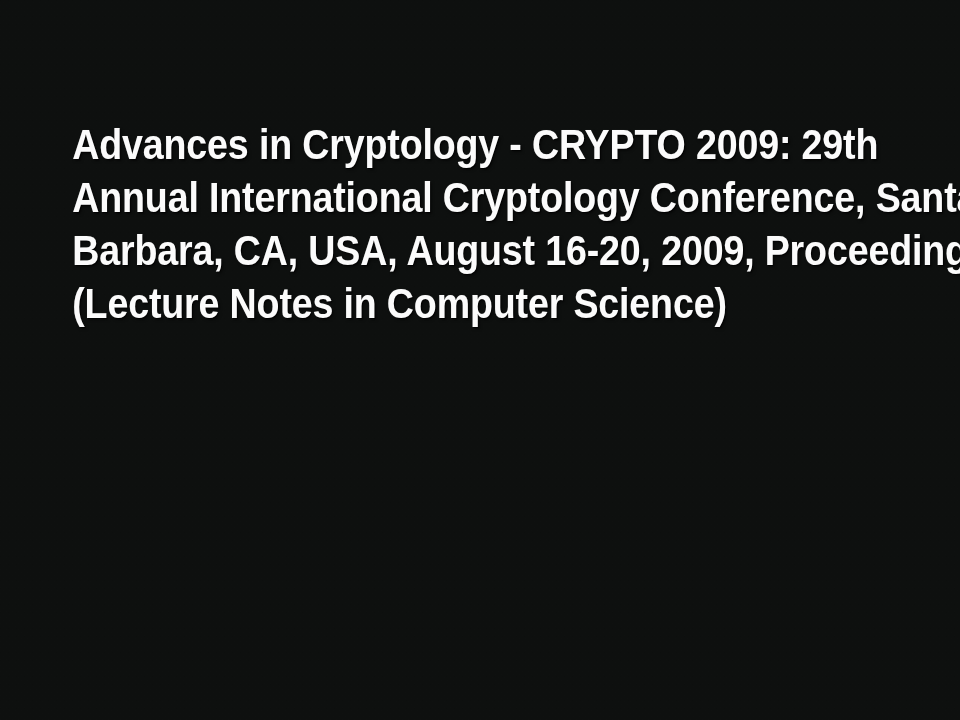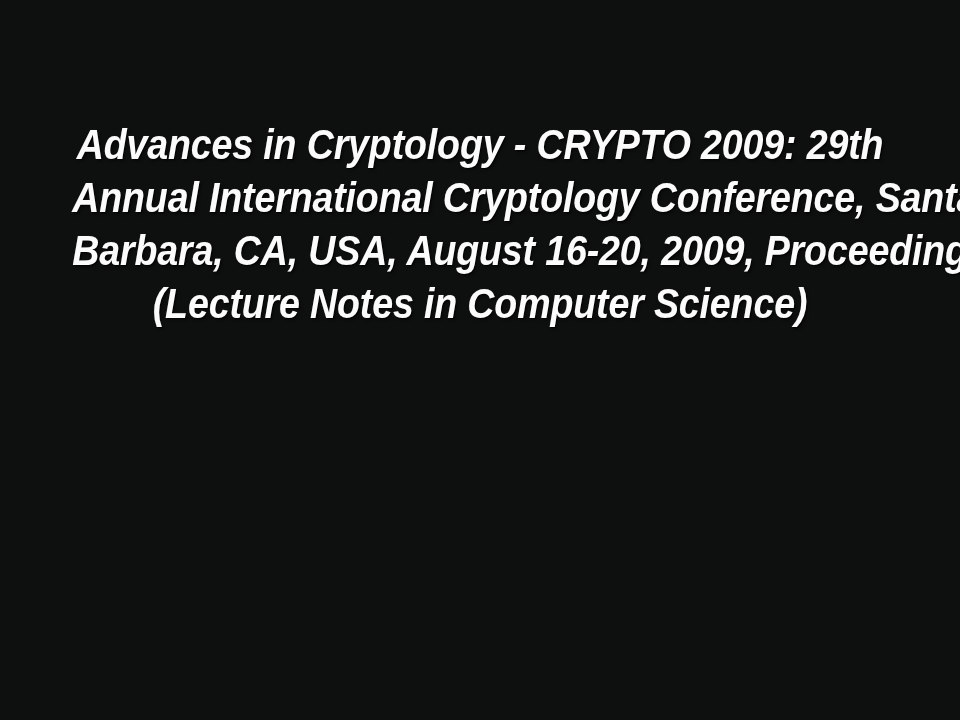--- a/index.html
+++ b/index.html
@@ -29,24 +29,22 @@
     background-image:
       repeating-linear-gradient(0deg,   rgba(255,255,255,0.012) 0px, rgba(0,0,0,0.012) 1px, rgba(255,255,255,0.008) 2px, rgba(0,0,0,0.010) 3px),
       repeating-linear-gradient(90deg,  rgba(255,255,255,0.010) 0px, rgba(0,0,0,0.014) 1px, rgba(255,255,255,0.006) 2px, rgba(0,0,0,0.008) 3px);
     mix-blend-mode: screen;
   }
   .title-block {
     position: absolute;
     left: 0;
     right: 0;
     top: 118px;
-    text-align: center;
     padding: 0 14px;
     box-sizing: border-box;
-    font-style: italic;
   }
   .title-line {
     display: block;
     color: #fbfbfb;
     font-family: "Liberation Sans Narrow", "Liberation Sans", sans-serif;
     font-weight: bold;
     font-size: 43px;
     line-height: 53px;
     letter-spacing: -0.2px;
     white-space: nowrap;

